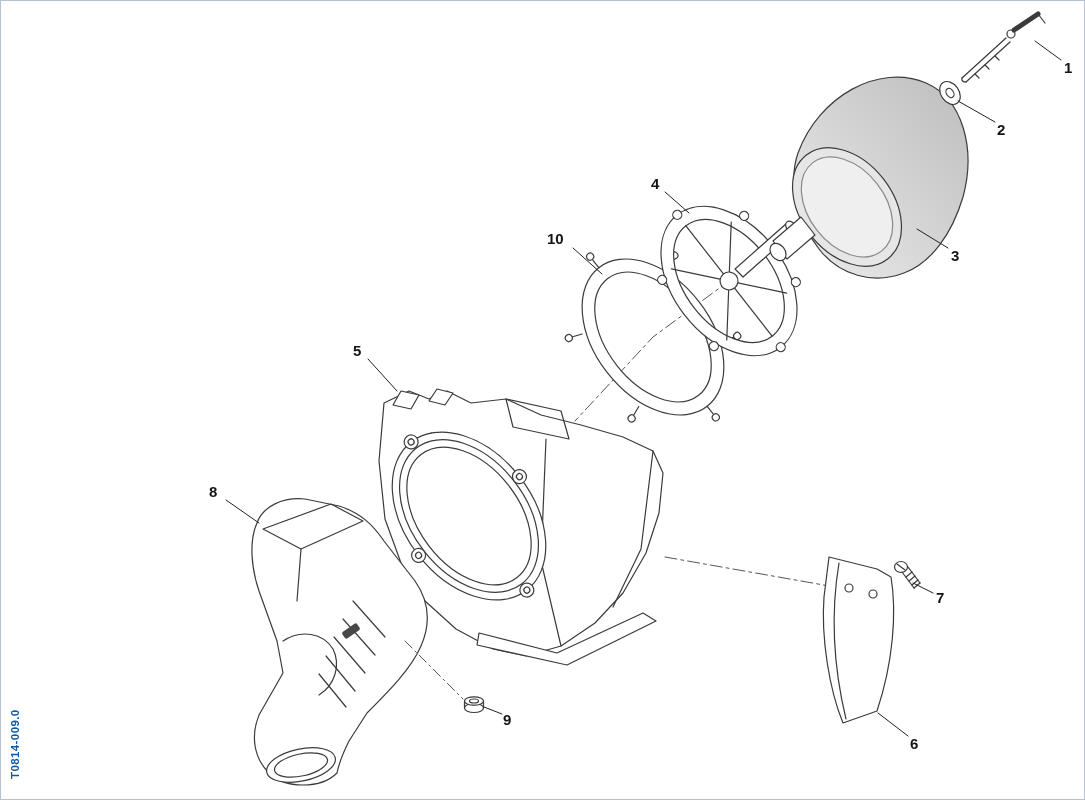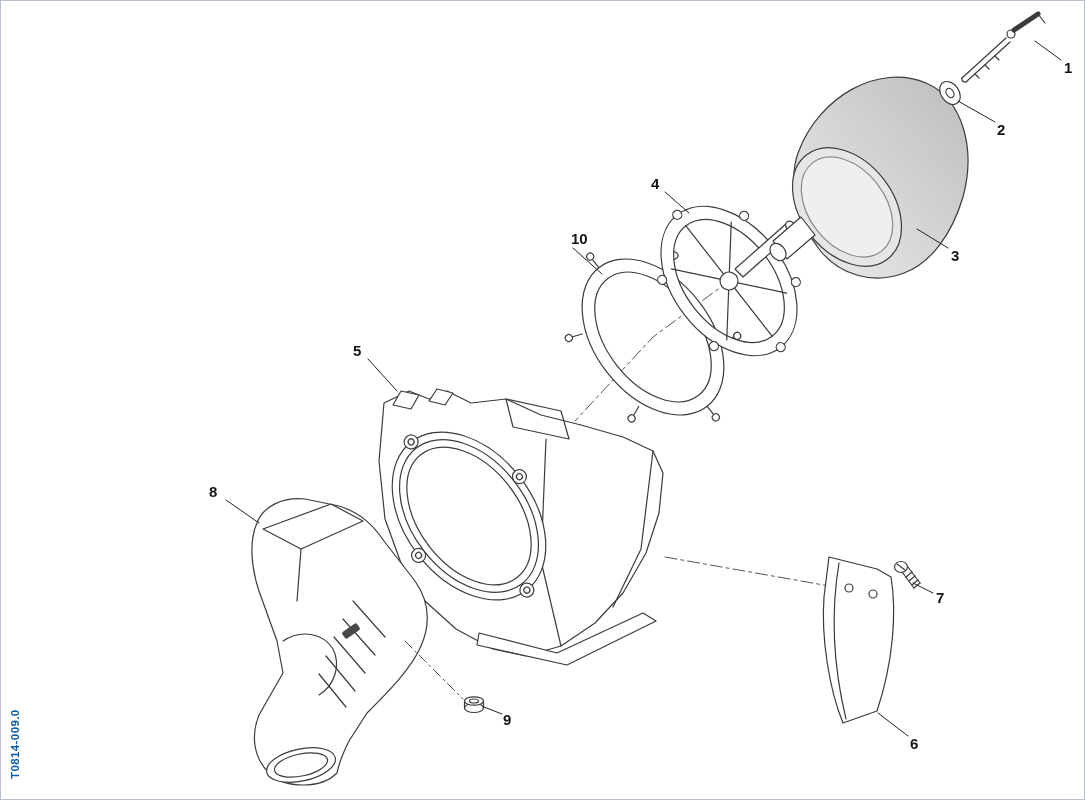--- a/index.html
+++ b/index.html
@@ -23,21 +23,21 @@
   }
   .co-1{left:1063px;top:59px}
   .co-2{left:996px;top:121px}
   .co-3{left:950px;top:247px}
   .co-4{left:650px;top:175px}
   .co-5{left:352px;top:342px}
   .co-6{left:909px;top:735px}
   .co-7{left:935px;top:589px}
   .co-8{left:208px;top:483px}
   .co-9{left:502px;top:711px}
-  .co-10{left:570px;top:230px}
+  .co-10{left:546px;top:230px}
   .drawing-code{
     position:absolute;
     left:8px;top:778px;
     transform:rotate(-90deg);
     transform-origin:0 0;
     font-size:11.5px;
     font-weight:700;
     letter-spacing:.4px;
     color:#0b5ca8;
     white-space:nowrap;

